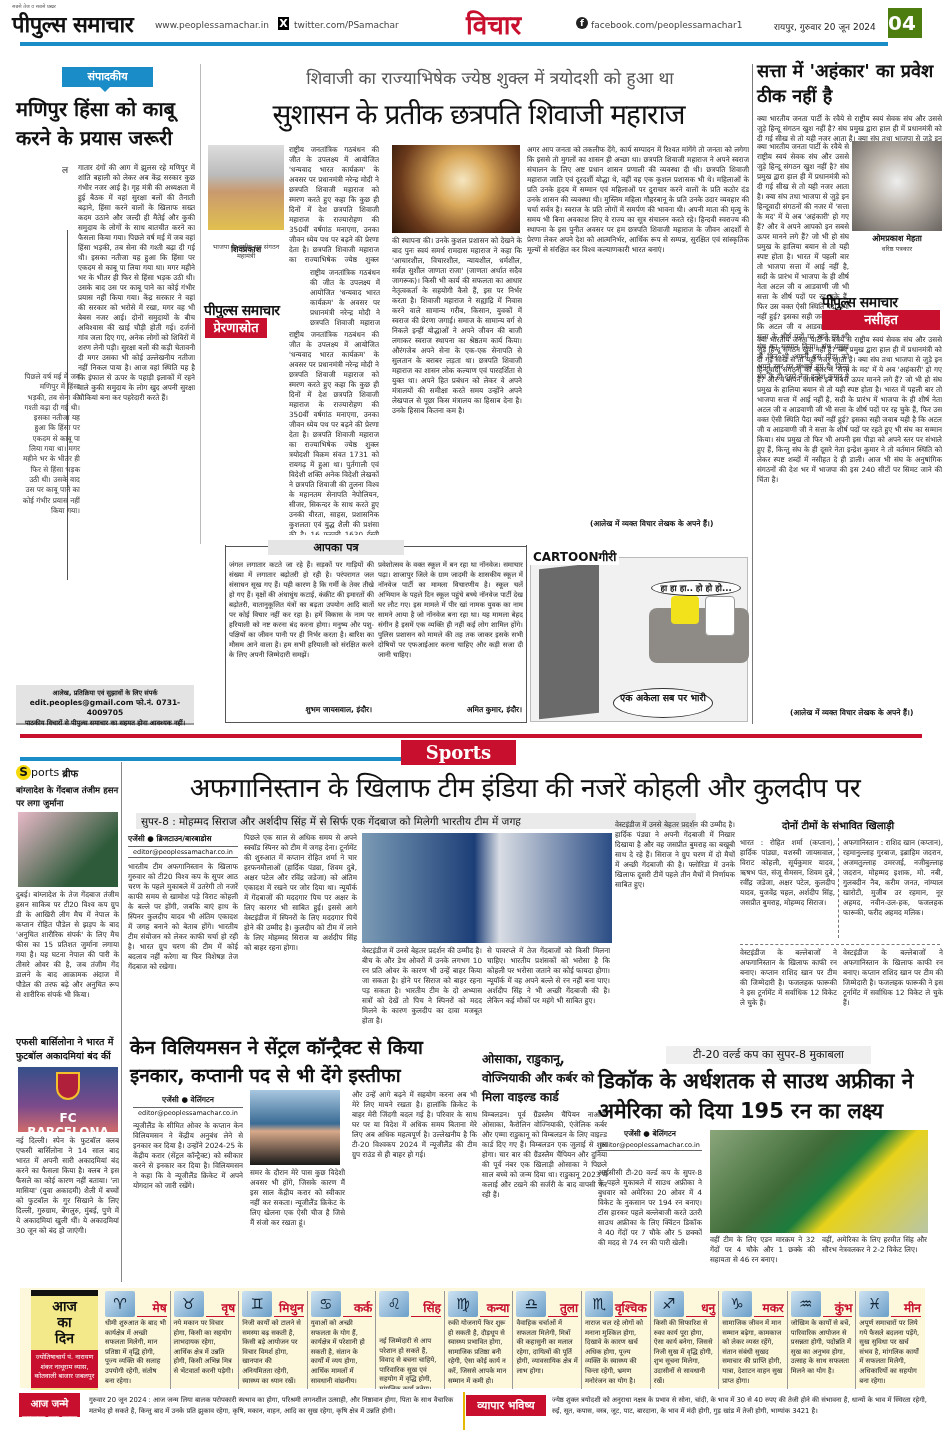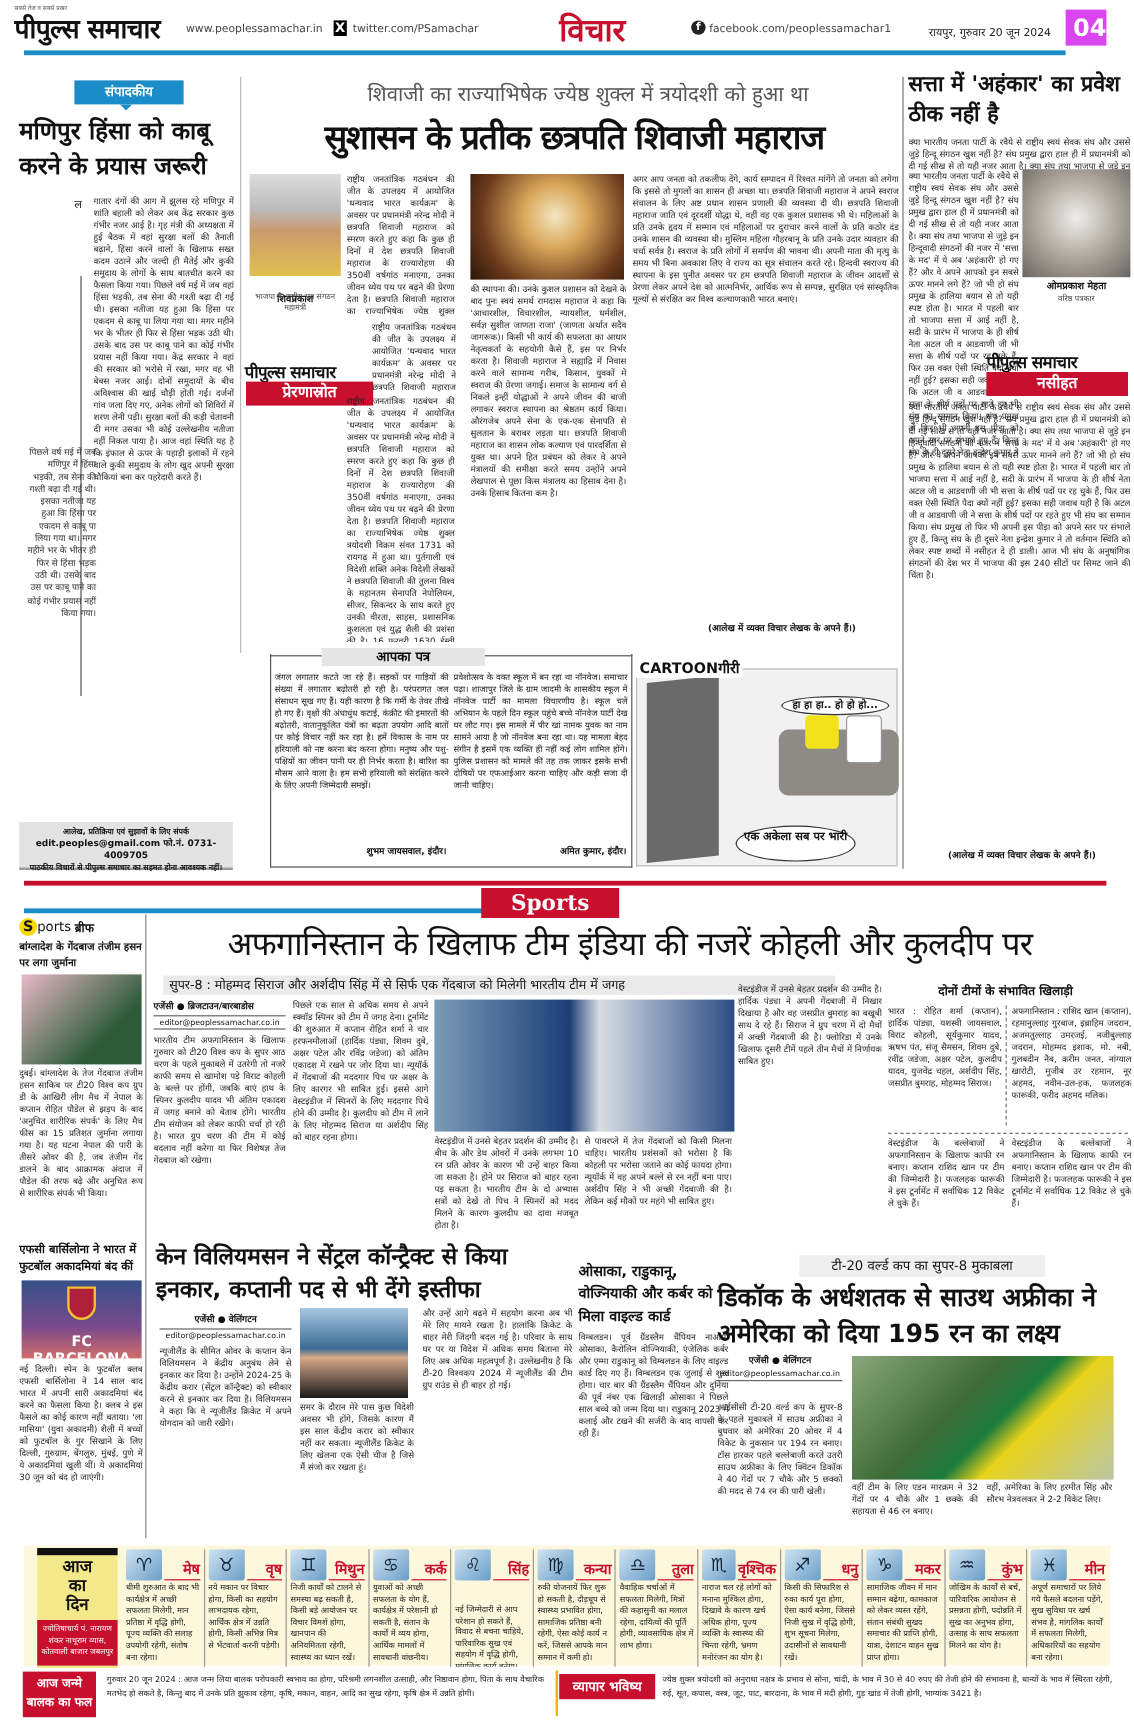--- a/index.html
+++ b/index.html
@@ -5,21 +5,21 @@
 *{box-sizing:border-box;margin:0;padding:0}
 body{width:945px;height:1445px;background:#fff;font-family:"DejaVu Sans",sans-serif;color:#111;position:relative;overflow:hidden}
 .abs{position:absolute}
 .serif{font-family:"DejaVu Serif",serif}
 .txt{font-size:7.2px;line-height:10px;text-align:justify;color:#222;overflow:hidden}
 
 #masthead{left:0;top:0;width:945px;height:50px}
 .logo{font-weight:bold;color:#111;letter-spacing:-0.5px}
 .rule-blue{background:#1a8cc7}
 .rule-red{background:#c8102e}
-.pagebox{background:#d946ef;color:#fff;font-weight:bold;text-align:right}
+.pagebox{background:#4d7c0f;color:#fff;font-weight:bold;text-align:left}
 
 .redbar{background:#c8102e;color:#fff;text-align:center;font-weight:bold}
 .bluetag{background:#1a8cc7;color:#fff;text-align:center;font-weight:bold}
 .vline{background:#555;width:1px}
 .hline{background:#555;height:1px}
 .img{background:#888;overflow:hidden}
 .caption{font-size:8px;text-align:center;line-height:11px}
 .zod{font-size:6.8px;line-height:9.6px;color:#222}
 .zname{color:#c8102e;font-weight:bold;font-size:12px;text-align:right;border-bottom:1.5px solid #c8102e}
 .zicon{width:30px;height:26px;background:linear-gradient(135deg,#cfe3f2,#6a9ec8);border-radius:2px;display:flex;align-items:center;justify-content:center;font-size:15px;color:#123}
@@ -48,29 +48,29 @@
 <div class="abs txt" style="left:78px;top:163px;width:117px;height:412px">गातार दंगों की आग में झुलस रहे मणिपुर में शांति बहाली को लेकर अब केंद्र सरकार कुछ गंभीर नजर आई है। गृह मंत्री की अध्यक्षता में हुई बैठक में वहां सुरक्षा बलों की तैनाती बढ़ाने, हिंसा करने वालों के खिलाफ सख्त कदम उठाने और जल्दी ही मैतेई और कुकी समुदाय के लोगों के साथ बातचीत करने का फैसला किया गया। पिछले वर्ष मई में जब वहां हिंसा भड़की, तब सेना की गश्ती बढ़ा दी गई थी। इसका नतीजा यह हुआ कि हिंसा पर एकदम से काबू पा लिया गया था। मगर महीने भर के भीतर ही फिर से हिंसा भड़क उठी थी। उसके बाद उस पर काबू पाने का कोई गंभीर प्रयास नहीं किया गया। केंद्र सरकार ने वहां की सरकार को भरोसे में रखा, मगर वह भी बेबस नजर आई। दोनों समुदायों के बीच अविश्वास की खाई चौड़ी होती गई। दर्जनों गांव जला दिए गए, अनेक लोगों को शिविरों में शरण लेनी पड़ी। सुरक्षा बलों की कड़ी चेतावनी दी मगर उसका भी कोई उल्लेखनीय नतीजा नहीं निकल पाया है। आज वहां स्थिति यह है कि इंफाल से ऊपर के पहाड़ी इलाकों में रहने वाले कुकी समुदाय के लोग खुद अपनी सुरक्षा चौकियां बना कर पहरेदारी करते हैं।</div>
 <div class="abs vline" style="left:67px;top:230px;height:350px"></div>
 <div class="abs" style="left:22px;top:372px;width:58px;font-size:7.3px;line-height:10.3px;text-align:right;color:#333">पिछले वर्ष मई में जब मणिपुर में हिंसा भड़की, तब सेना की गश्ती बढ़ा दी गई थी। इसका नतीजा यह हुआ कि हिंसा पर एकदम से काबू पा लिया गया था। मगर महीने भर के भीतर ही फिर से हिंसा भड़क उठी थी। उसके बाद उस पर काबू पाने का कोई गंभीर प्रयास नहीं किया गया।</div>
 <div class="abs" style="left:16px;top:685px;width:178px;height:40px;background:#e3e3e3;border-bottom:2px solid #999;text-align:center;font-size:6.5px;line-height:10px;padding-top:3px">
   <div style="font-weight:bold">आलेख, प्रतिक्रिया एवं सुझावों के लिए संपर्क</div>
   <div style="font-weight:bold;font-size:7.5px">edit.peoples@gmail.com फो.नं. 0731-4009705</div>
   <div style="font-weight:bold">पाठकीय विचारों से पीपुल्स समाचार का सहमत होना आवश्यक नहीं।</div>
 </div>
 
 <div class="abs" style="left:230px;top:66px;width:520px;text-align:center;font-size:17px;color:#555">शिवाजी का राज्याभिषेक ज्येष्ठ शुक्ल में त्रयोदशी को हुआ था</div>
-<div class="abs" style="left:206px;top:94px;width:545px;text-align:center;font-size:28px;font-weight:bold;letter-spacing:-1px">सुशासन के प्रतीक छत्रपति शिवाजी महाराज</div>
+<div class="abs" style="left:206px;top:94px;width:545px;text-align:center;font-size:28px;font-weight:normal;letter-spacing:-1px">सुशासन के प्रतीक छत्रपति शिवाजी महाराज</div>
 <div class="abs vline" style="left:200px;top:64px;height:480px;background:#bbb"></div>
 <div class="abs vline" style="left:752px;top:64px;height:660px;background:#777"></div>
 
 <div class="abs img" style="left:208px;top:145px;width:76px;height:85px;background:linear-gradient(#ddd 0,#bbb 35%,#c99a6e 55%,#e2c04f 100%)"></div>
 <div class="abs caption" style="left:203px;top:244px;width:86px;font-weight:bold">शिवप्रकाश</div>
 <div class="abs caption" style="left:203px;top:243px;width:86px;font-size:6.5px;line-height:9px;color:#444">भाजपा के राष्ट्रीय सह संगठन महामंत्री</div>
 <div class="abs logo" style="left:204px;top:300px;font-size:14px">पीपुल्स समाचार</div>
-<div class="abs redbar" style="left:205px;top:318px;width:106px;height:20px;font-size:13px;line-height:20px">प्रेरणास्रोत</div>
+<div class="abs redbar" style="left:205px;top:318px;width:62px;height:20px;font-size:13px;line-height:20px">प्रेरणास्रोत</div>
 
 <div class="abs txt" style="left:289px;top:145px;width:90px;height:120px">राष्ट्रीय जनतांत्रिक गठबंधन की जीत के उपलक्ष्य में आयोजित 'धन्यवाद भारत कार्यक्रम' के अवसर पर प्रधानमंत्री नरेन्द्र मोदी ने छत्रपति शिवाजी महाराज को स्मरण करते हुए कहा कि कुछ ही दिनों में देश छत्रपति शिवाजी महाराज के राज्यारोहण की 350वीं वर्षगांठ मनाएगा, उनका जीवन ध्येय पथ पर बढ़ने की प्रेरणा देता है। छत्रपति शिवाजी महाराज का राज्याभिषेक ज्येष्ठ शुक्ल त्रयोदशी विक्रम संवत 1731 को रायगढ़ में हुआ था। पुर्तगाली एवं विदेशी शक्ति अनेक विदेशी लेखकों ने छत्रपति शिवाजी की तुलना विश्व के महानतम सेनापति नेपोलियन, सीजर, सिकन्दर के साथ करते हुए उनकी वीरता, साहस, प्रशासनिक कुशलता एवं युद्ध शैली की प्रशंसा की है। 16 फरवरी 1630 ईस्वी को शिवनेरी किले में शिवाजी का जन्म शाहजी भोंसले एवं माता जीजाबाई के परिवार में हुआ। उनके जन्म के समय परिस्थितियां कैसी थी इसका वर्णन समर्थ गुरु रामदास महाराज ने अपने 12 वर्ष के भारत भ्रमण के पश्चात इस प्रकार किया 'या भूमंडलाचे ठायी, धर्मरक्षी ऐसा नाही'।</div>
 <div class="abs txt" style="left:310px;top:268px;width:70px;height:60px">राष्ट्रीय जनतांत्रिक गठबंधन की जीत के उपलक्ष्य में आयोजित 'धन्यवाद भारत कार्यक्रम' के अवसर पर प्रधानमंत्री नरेन्द्र मोदी ने छत्रपति शिवाजी महाराज को स्मरण करते हुए कहा कि कुछ ही दिनों में देश छत्रपति शिवाजी महाराज के राज्यारोहण की 350वीं वर्षगांठ मनाएगा, उनका जीवन ध्येय पथ पर बढ़ने की प्रेरणा देता है। छत्रपति शिवाजी महाराज का राज्याभिषेक ज्येष्ठ शुक्ल त्रयोदशी विक्रम संवत 1731 को रायगढ़ में हुआ था। पुर्तगाली एवं विदेशी शक्ति अनेक विदेशी लेखकों ने छत्रपति शिवाजी की तुलना विश्व के महानतम सेनापति नेपोलियन, सीजर, सिकन्दर के साथ करते हुए उनकी वीरता, साहस, प्रशासनिक कुशलता एवं युद्ध शैली की प्रशंसा की है। 16 फरवरी 1630 ईस्वी को शिवनेरी किले में शिवाजी का जन्म शाहजी भोंसले एवं माता जीजाबाई के परिवार में हुआ। उनके जन्म के समय परिस्थितियां कैसी थी इसका वर्णन समर्थ गुरु रामदास महाराज ने अपने 12 वर्ष के भारत भ्रमण के पश्चात इस प्रकार किया 'या भूमंडलाचे ठायी, धर्मरक्षी ऐसा नाही'।</div>
 <div class="abs txt" style="left:289px;top:330px;width:90px;height:205px">राष्ट्रीय जनतांत्रिक गठबंधन की जीत के उपलक्ष्य में आयोजित 'धन्यवाद भारत कार्यक्रम' के अवसर पर प्रधानमंत्री नरेन्द्र मोदी ने छत्रपति शिवाजी महाराज को स्मरण करते हुए कहा कि कुछ ही दिनों में देश छत्रपति शिवाजी महाराज के राज्यारोहण की 350वीं वर्षगांठ मनाएगा, उनका जीवन ध्येय पथ पर बढ़ने की प्रेरणा देता है। छत्रपति शिवाजी महाराज का राज्याभिषेक ज्येष्ठ शुक्ल त्रयोदशी विक्रम संवत 1731 को रायगढ़ में हुआ था। पुर्तगाली एवं विदेशी शक्ति अनेक विदेशी लेखकों ने छत्रपति शिवाजी की तुलना विश्व के महानतम सेनापति नेपोलियन, सीजर, सिकन्दर के साथ करते हुए उनकी वीरता, साहस, प्रशासनिक कुशलता एवं युद्ध शैली की प्रशंसा की है। 16 फरवरी 1630 ईस्वी को शिवनेरी किले में शिवाजी का जन्म शाहजी भोंसले एवं माता जीजाबाई के परिवार में हुआ। उनके जन्म के समय परिस्थितियां कैसी थी इसका वर्णन समर्थ गुरु रामदास महाराज ने अपने 12 वर्ष के भारत भ्रमण के पश्चात इस प्रकार किया 'या भूमंडलाचे ठायी, धर्मरक्षी ऐसा नाही'।</div>
 
 <div class="abs img" style="left:392px;top:145px;width:128px;height:88px;background:radial-gradient(circle at 55% 40%,#f5e6c0 0,#d8a75a 30%,#6b3a1c 70%,#2a1508 100%)"></div>
 <div class="abs txt" style="left:392px;top:236px;width:130px;height:300px">की स्थापना की। उनके कुशल प्रशासन को देखने के बाद पुनः स्वयं समर्थ रामदास महाराज ने कहा कि 'आचारशील, विचारशील, न्यायशील, धर्मशील, सर्वज्ञ सुशील जाणता राजा' (जाणता अर्थात सदैव जागरूक)। किसी भी कार्य की सफलता का आधार नेतृत्वकर्ता के सहयोगी कैसे हैं, इस पर निर्भर करता है। शिवाजी महाराज ने सह्याद्रि में निवास करने वाले सामान्य गरीब, किसान, युवकों में स्वराज की प्रेरणा जगाई। समाज के सामान्य वर्ग से निकले इन्हीं योद्धाओं ने अपने जीवन की बाजी लगाकर स्वराज स्थापना का श्रेष्ठतम कार्य किया। औरंगजेब अपने सेना के एक-एक सेनापति से सुलतान के बराबर लड़ता था। छत्रपति शिवाजी महाराज का शासन लोक कल्याण एवं पारदर्शिता से युक्त था। अपने हित प्रबंधन को लेकर वे अपने मंत्रालयों की समीक्षा करते समय उन्होंने अपने लेखपाल से पूछा किस मंत्रालय का हिसाब देना है। उनके हिसाब कितना कम है।</div>
 <div class="abs txt" style="left:527px;top:145px;width:222px;height:370px">अगर आप जनता को तकलीफ देंगे, कार्य सम्पादन में रिश्वत मांगेंगे तो जनता को लगेगा कि इससे तो मुगलों का शासन ही अच्छा था। छत्रपति शिवाजी महाराज ने अपने स्वराज संचालन के लिए अष्ट प्रधान शासन प्रणाली की व्यवस्था दी थी। छत्रपति शिवाजी महाराज जाति एवं दूरदर्शी योद्धा थे, वहीं वह एक कुशल प्रशासक भी थे। महिलाओं के प्रति उनके हृदय में सम्मान एवं महिलाओं पर दुराचार करने वालों के प्रति कठोर दंड उनके शासन की व्यवस्था थी। मुस्लिम महिला गौहरबानू के प्रति उनके उदार व्यवहार की चर्चा सर्वत्र है। स्वराज के प्रति लोगों में समर्पण की भावना थी। अपनी माता की मृत्यु के समय भी बिना अवकाश लिए वे राज्य का सूत्र संचालन करते रहे। हिन्दवी स्वराज्य की स्थापना के इस पुनीत अवसर पर हम छत्रपति शिवाजी महाराज के जीवन आदर्शों से प्रेरणा लेकर अपने देश को आत्मनिर्भर, आर्थिक रूप से सम्पन्न, सुरक्षित एवं सांस्कृतिक मूल्यों से संरक्षित कर विश्व कल्याणकारी भारत बनाएं।</div>
 <div class="abs" style="left:590px;top:518px;font-size:7.5px;font-weight:bold">(आलेख में व्यक्त विचार लेखक के अपने हैं।)</div>
 
@@ -255,20 +255,20 @@
     </div>
     <div style="flex: 1 1 0%; padding: 0px 3px; border-left: 1px solid rgb(153, 153, 153); overflow: hidden;">
       <div style="display: flex; align-items: flex-end; gap: 2px;">
         <div class="zicon">♓</div>
         <div class="zname" style="flex: 1 1 0%;">मीन</div>
       </div>
       <div class="zod" style="margin-top: 2px;">अपूर्ण समाचारों पर लिये गये फैसले बदलना पड़ेंगे, सुख सुविधा पर खर्च संभव है, मांगलिक कार्यों में सफलता मिलेगी, अधिकारियों का सहयोग बना रहेगा।</div>
     </div>
   </div>
 
-<div class="abs redbar" style="left:19px;top:1393px;width:61px;height:38px;font-size:10px;line-height:16px;padding-top:3px">
+<div class="abs redbar" style="left:19px;top:1393px;width:61px;height:24px;font-size:10px;line-height:16px;padding-top:3px">
   <div>आज जन्मे</div>
   <div>बालक का फल</div>
 </div>
 <div class="abs" style="left:89px;top:1395px;width:370px;font-size:6.8px;line-height:11px;color:#222">गुरुवार 20 जून 2024 : आज जन्म लिया बालक परोपकारी स्वभाव का होगा, परिश्रमी लगनशील उत्साही, और निष्ठावान होगा, पिता के साथ वैचारिक मतभेद हो सकते है, किन्तु बाद में उनके प्रति झुकाव रहेगा, कृषि, मकान, वाहन, आदि का सुख रहेगा, कृषि क्षेत्र में उन्नति होगी।</div>
 <div class="abs" style="left:463px;top:1392px;width:2px;height:38px;background:#e6b800"></div>
 <div class="abs redbar" style="left:466px;top:1395px;width:80px;height:21px;font-size:11px;line-height:21px">व्यापार भविष्य</div>
 <div class="abs" style="left:552px;top:1395px;width:380px;font-size:6.8px;line-height:11px;color:#222">ज्येष्ठ शुक्ल त्रयोदशी को अनुराधा नक्षत्र के प्रभाव से सोना, चांदी, के भाव में 30 से 40 रुपए की तेजी होने की संभावना है, धान्यों के भाव में स्थिरता रहेगी, रुई, सूत, कपास, वस्त्र, जूट, पाट, बारदाना, के भाव में मंदी होगी, गुड़ खांड में तेजी होगी, भाग्यांक 3421 है।</div>
 
 </body></html>

